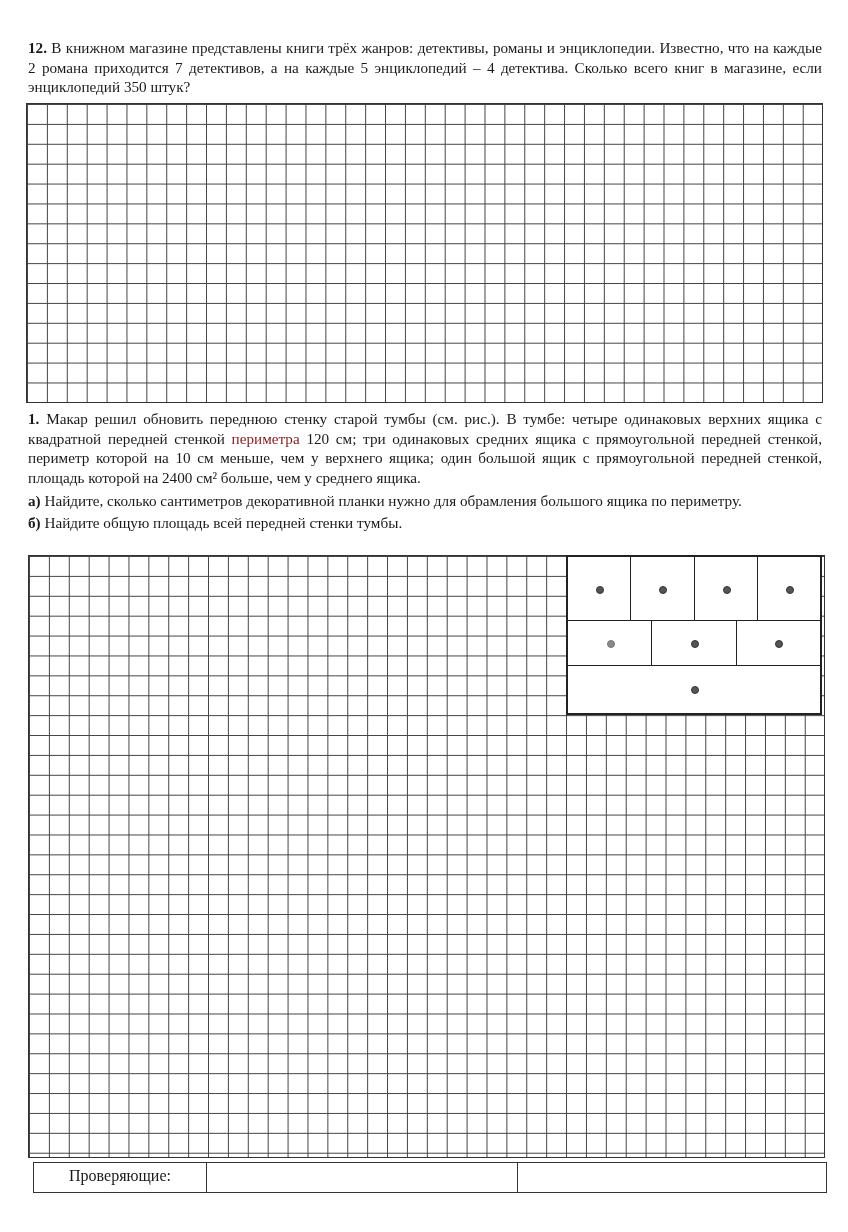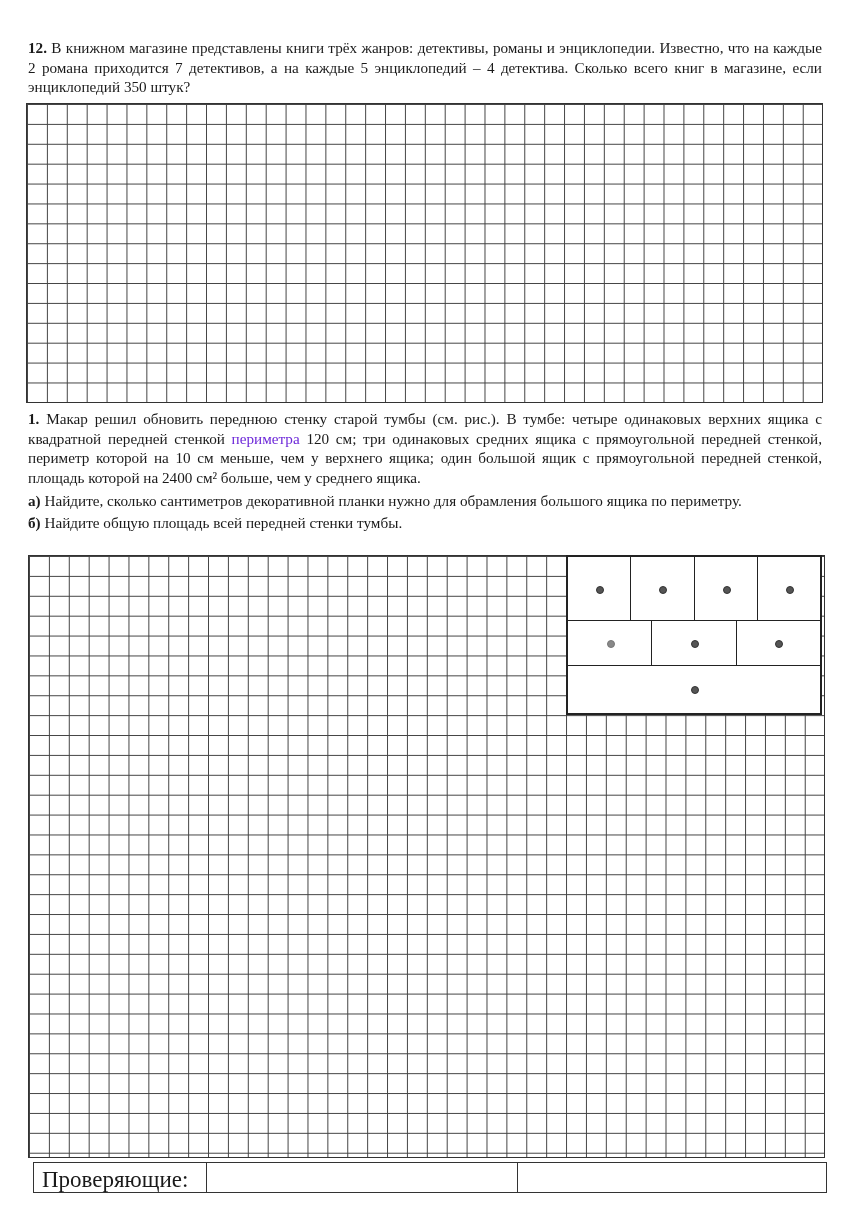--- a/index.html
+++ b/index.html
@@ -1,41 +1,41 @@
 <!DOCTYPE html>
 <html><head>
 <meta charset="utf-8">
 <style>
   html, body { margin: 0; padding: 0; background: #ffffff; }
   body { width: 848px; height: 1232px; position: relative; overflow: hidden;
          font-family: "Liberation Serif", "DejaVu Serif", serif; color: #1a1a1a; }
   .para { position: absolute; left: 28px; width: 794px; font-size: 15.2px; line-height: 19.5px;
           text-align: justify; }
   .num { font-weight: bold; }
-  .grey { color: #6d28d9; }
+  .grey { color: #7f1d1d; }
   .grid { position: absolute; border: 1.5px solid #333;
           background-image:
             linear-gradient(to right, #444 1.2px, transparent 1.2px),
             linear-gradient(to bottom, #444 1.2px, transparent 1.2px);
           background-size: 19.9px 19.9px; box-sizing: border-box; }
   .figure { position: absolute; left: 566px; top: 555px; width: 256px; height: 160px;
             border: 2px solid #222; background: #fff; box-sizing: border-box; }
   .row { position: absolute; left: 0; right: 0; display: flex; }
   .cell { position: relative; border-right: 1.6px solid #222; box-sizing: border-box; flex: 1; }
   .cell:last-child { border-right: none; }
   .row.r1 { top: 0; height: 63px; border-bottom: 1.6px solid #222; }
   .row.r2 { top: 63px; height: 45px; border-bottom: 1.6px solid #222; }
   .row.r3 { top: 108px; bottom: 0; }
   .knob { position: absolute; left: 50%; top: 50%; width: 6px; height: 6px; margin: -3px 0 0 -3px;
           border-radius: 50%; background: #555; border: 1px solid #333; }
   .footer { position: absolute; left: 33px; top: 1162px; width: 794px; height: 31px;
             border: 1.5px solid #333; box-sizing: border-box; display: flex; }
   .footer .f { border-right: 1.5px solid #333; box-sizing: border-box; height: 100%; }
   .footer .f:last-child { border-right: none; }
-  .footer .label { font-size: 23px; padding: 4px 8px; white-space: nowrap; }
+  .footer .label { font-size: 16px; padding: 4px 8px; white-space: nowrap; text-align: center; }
 </style>
 </head>
 <body>
 
 <div class="para" style="top:38px;">
   <span class="num">12.</span>
   <span>В книжном магазине представлены книги трёх жанров: детективы, романы и энциклопедии. Известно, что на каждые 2 романа приходится 7 детективов, а на каждые 5 энциклопедий – 4 детектива. Сколько всего книг в магазине, если энциклопедий 350 штук?</span>
 </div>
 
 <div class="grid" style="left:26px; top:103px; width:797px; height:300px;"></div>

